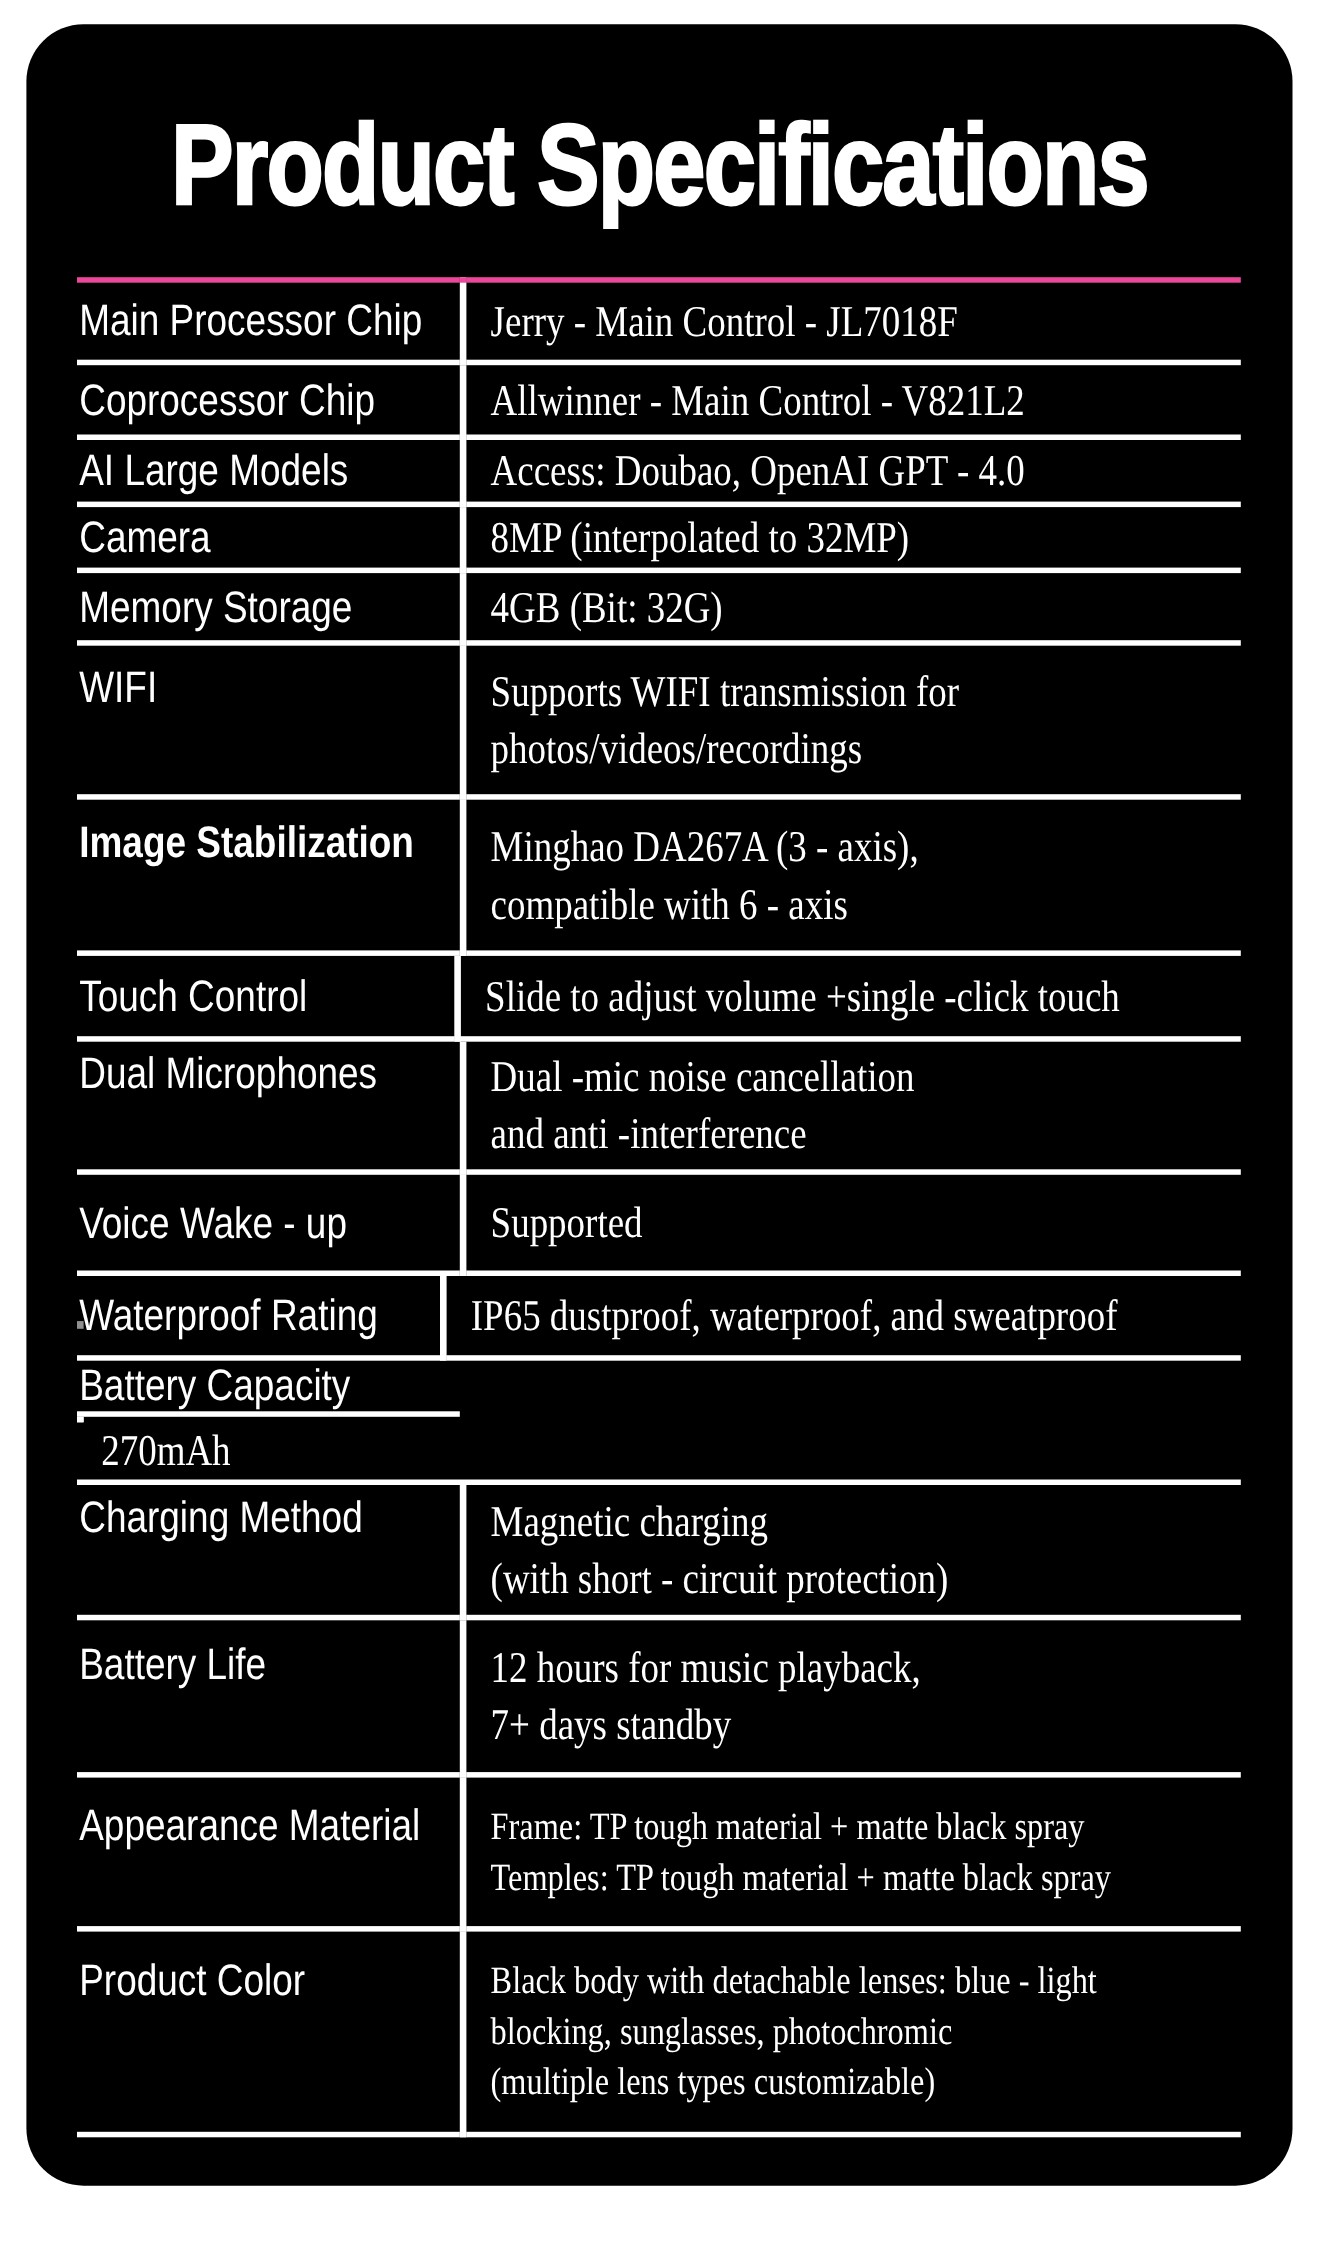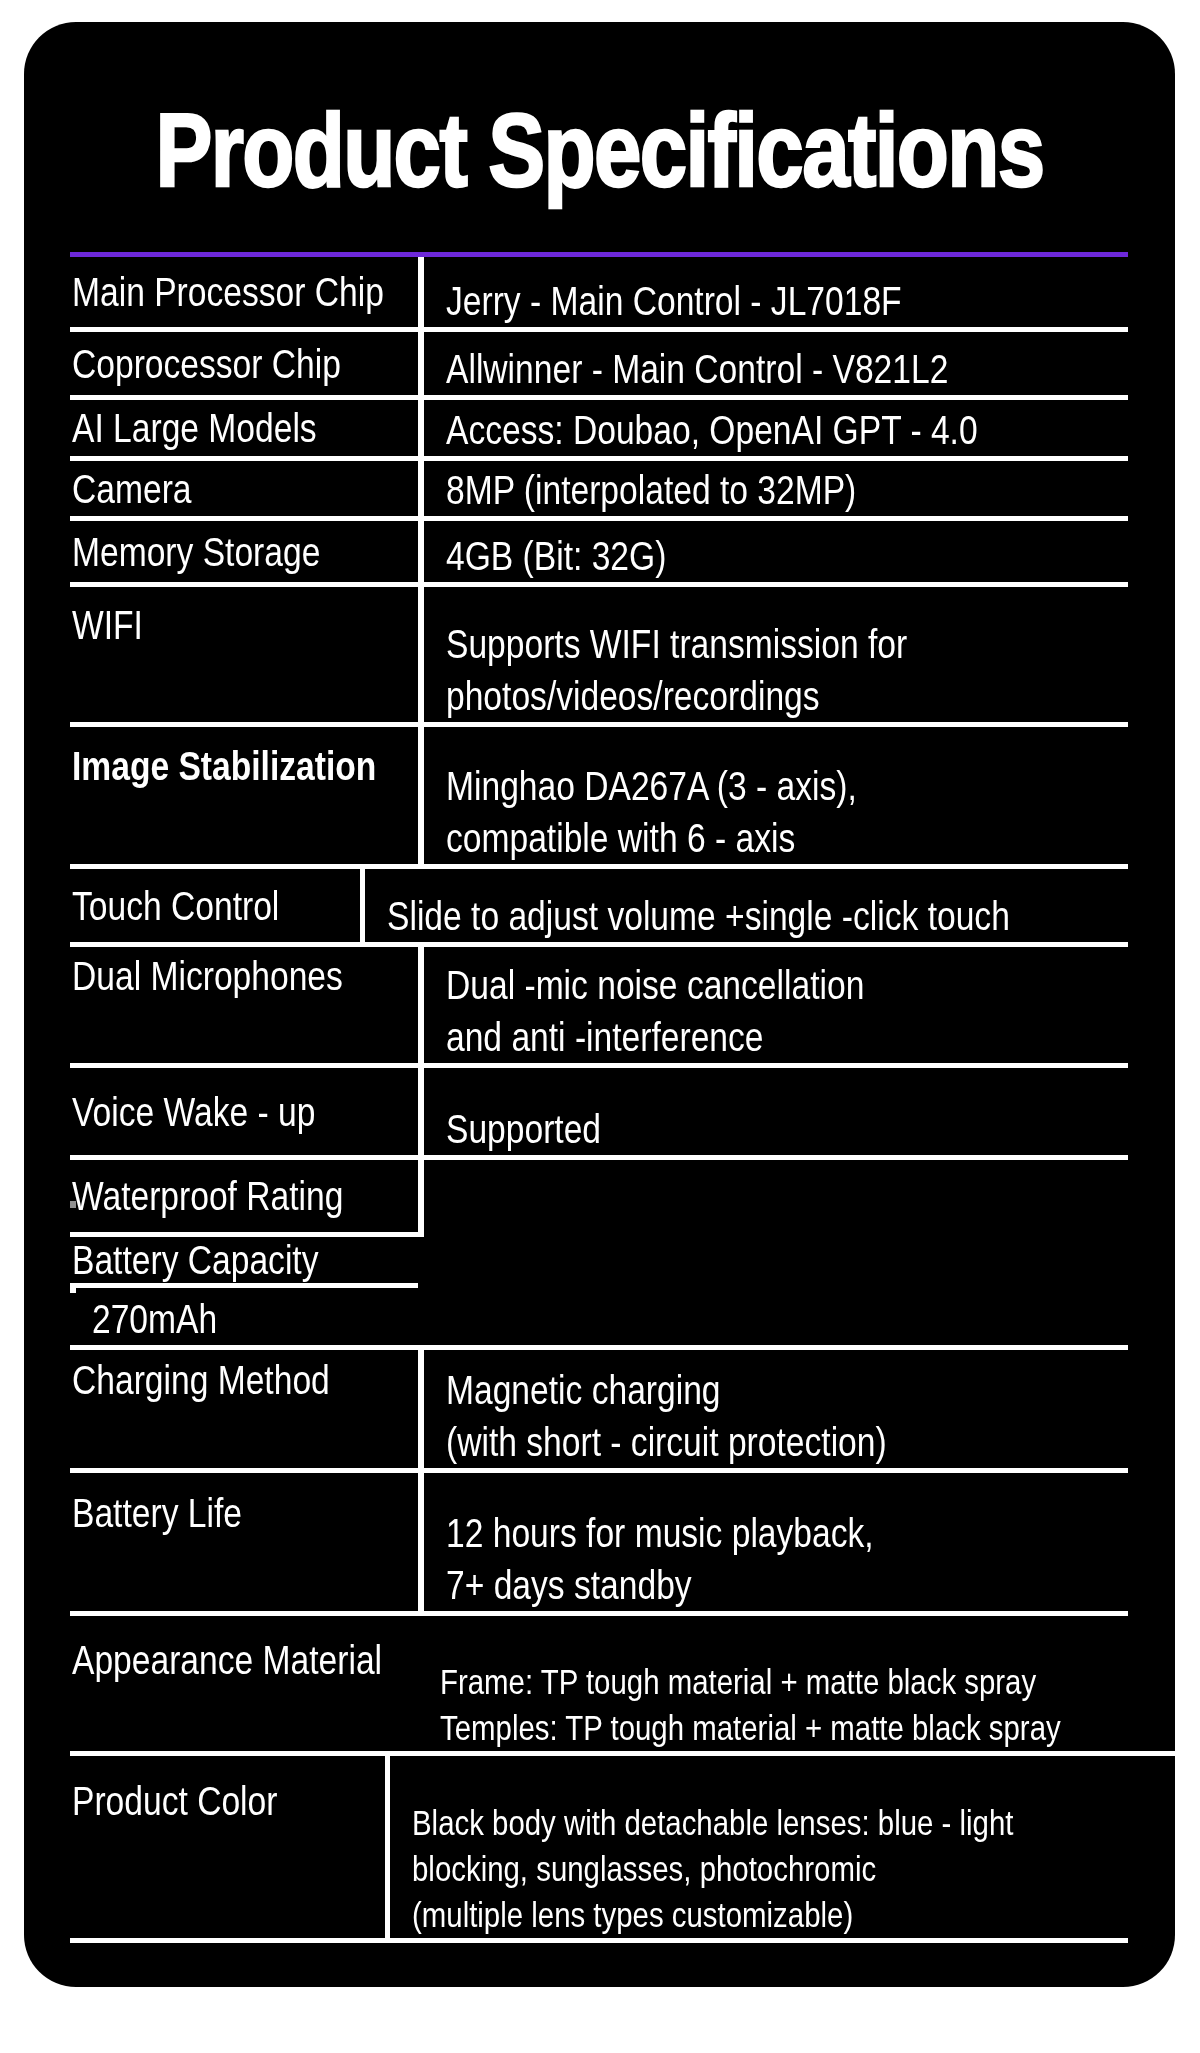--- a/index.html
+++ b/index.html
@@ -31,32 +31,33 @@
     transform:scaleX(0.82);
     transform-origin:50% 50%;
     -webkit-text-stroke:2.5px #ffffff;
   }
   .spec-table {
     margin:46px 0 0 46px;
     width:1058px;
   }
   .row { display:flex; align-items:stretch; }
   .row > div { box-sizing:border-box; border-bottom:5px solid #ffffff; }
-  .row:first-child > div { border-top:5px solid #6d28d9; }
+  .row:first-child > div { border-top:5px solid #ec4899; }
   .cell-l {
     width:348px;
     display:flex; flex-direction:column; justify-content:center;
     padding-left:2px;
     position:relative;
   }
   .junction { width:6px; background:#ffffff; }
   .cell-v {
     flex:1;
-    display:flex; flex-direction:column; justify-content:flex-end;
+    display:flex; flex-direction:column; justify-content:center;
     padding-left:22px;
+    font-family:Liberation Serif, serif;
   }
   .txt {
     color:#ffffff;
     font-size:40px;
     transform:scaleX(0.84);
     transform-origin:0 50%;
     white-space:nowrap;
   }
   .cell-l .txt { line-height:46px; }
   .cell-v .line { line-height:52px; }
@@ -209,20 +210,25 @@
             <div class="line">Supported</div>
           </div>
         </div>
       </div>
       <div class="row">
         <div class="cell-l">
           <span class="dot"></span>
           <span class="txt">Waterproof Rating</span>
         </div>
         <div class="junction"></div>
+        <div class="cell-v">
+          <div class="txt">
+            <div class="line">IP65 dustproof, waterproof, and sweatproof</div>
+          </div>
+        </div>
       </div>
       <div class="row">
         <div class="cell-l">
           <span class="txt">Battery Capacity</span>
         </div>
         <div class="junction"></div>
         <div class="cell-v">
           <div class="txt">
             <div class="line">270mAh</div>
           </div>

